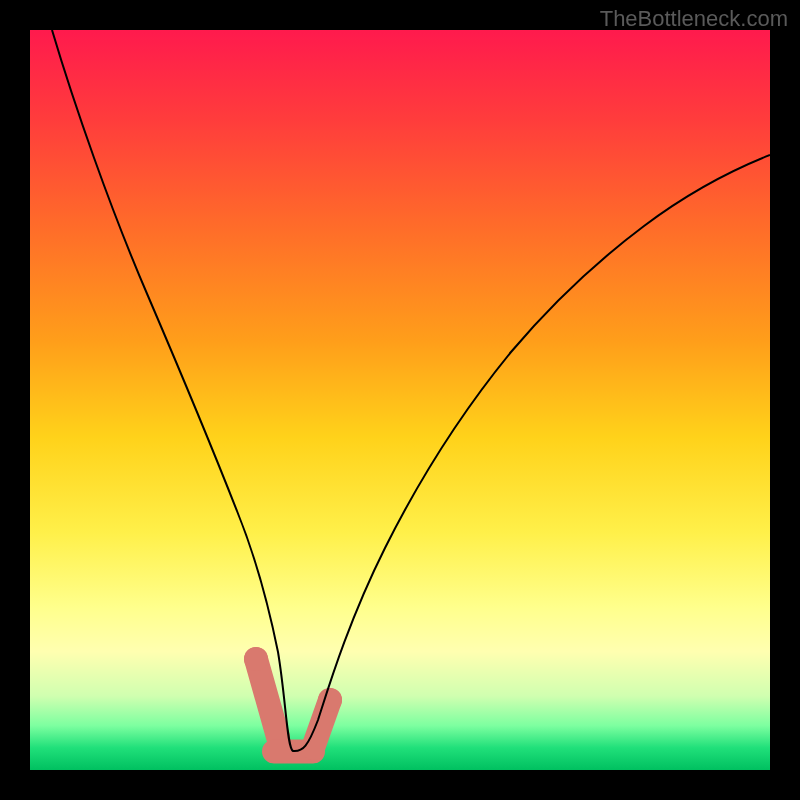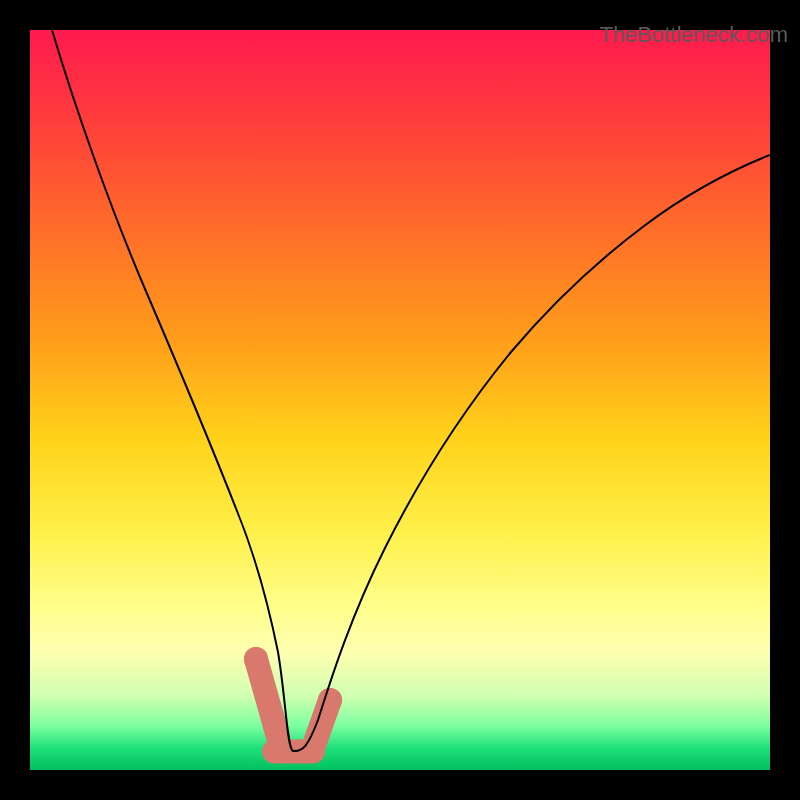--- a/index.html
+++ b/index.html
@@ -26,21 +26,21 @@
       #ffff8c 78%,
       #ffffb0 84%,
       #d0ffb0 90%,
       #7dffa0 94%,
       #20e07a 97%,
       #00c060 100%
     );
   }
   .watermark {
     position: absolute;
-    top: 22px;
+    top: 6px;
     right: 12px;
     font-family: Arial, sans-serif;
     font-size: 22px;
     font-weight: 500;
     color: #5a5a5a;
     z-index: 50;
   }
   svg.curves {
     position: absolute;
     left: 0;

